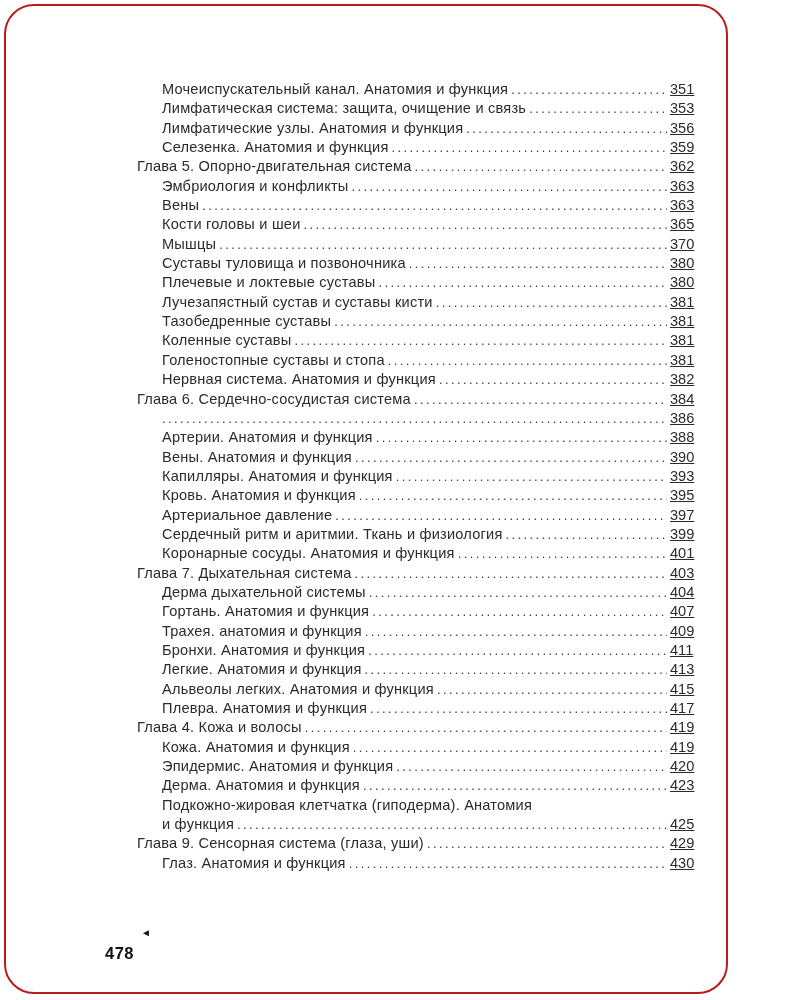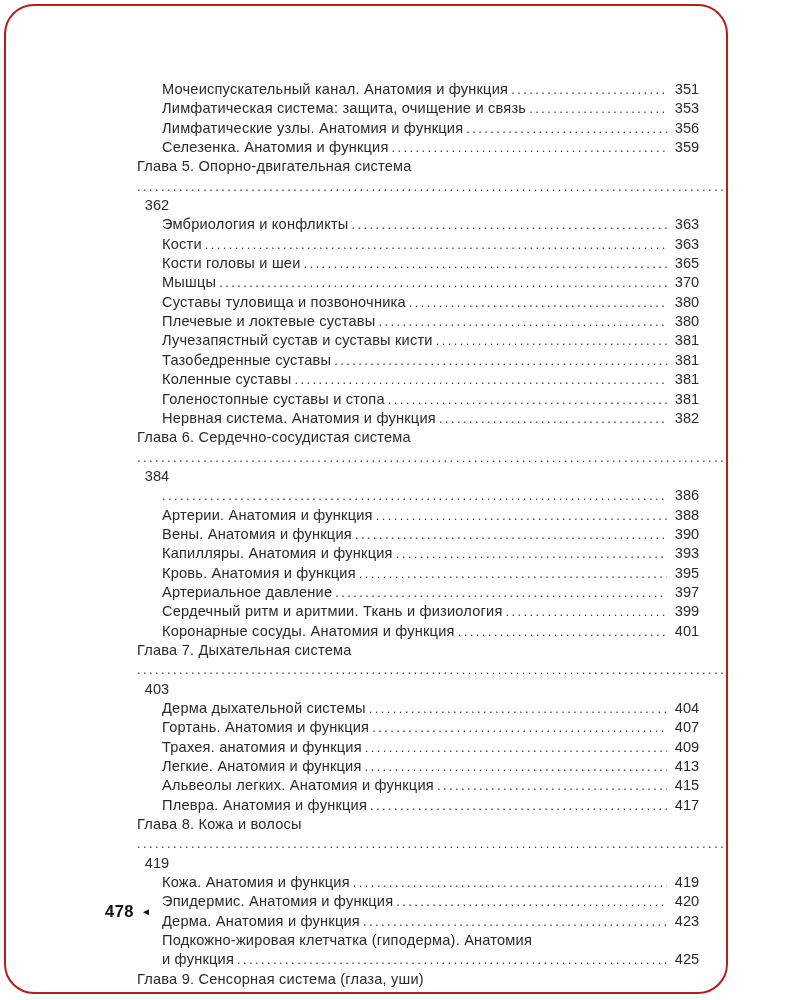--- a/index.html
+++ b/index.html
@@ -30,57 +30,59 @@
     color: #2b2b2b;
     font-size: 14.6px;
     line-height: 19.35px;
   }
   .row {
     display: flex;
     align-items: baseline;
     white-space: nowrap;
   }
   .row.level-1 { padding-left: 25px; }
-  .row.level-0 { padding-left: 0; flex-direction: column; }
+  .row.level-0 { padding-left: 0; }
   .title {
     flex: 0 0 auto;
     padding-right: 3px;
     letter-spacing: 0.2px;
   }
   .dots {
     flex: 1 1 auto;
     overflow: hidden;
     white-space: nowrap;
     color: #3a3a3a;
   }
   .dots::after {
     content: "....................................................................................................................................................................";
     letter-spacing: 2.4px;
     font-size: 13px;
   }
   .row.no-leader .dots { visibility: hidden; }
   .page-num {
     flex: 0 0 auto;
     min-width: 34px;
-    text-align: center;
+    text-align: left;
     padding-left: 3px;
+    text-decoration: underline;
   }
   .row.no-leader .page-num { min-width: 0; }
   .footer {
     position: absolute;
     left: 99px;
     top: 896px;
     display: flex;
     align-items: center;
     color: #111111;
   }
   .footer .page-number {
     font-weight: bold;
     font-size: 16.5px;
     letter-spacing: 0.5px;
+    margin-top: 42px;
   }
   .footer .arrow {
     font-size: 10px;
     margin-left: 7px;
     color: #111111;
   }
 </style>
 </head>
 <body>
 
@@ -116,21 +118,21 @@
     <span class="page-num">362</span>
   </div>
 
   <div class="row level-1">
     <span class="title">Эмбриология и конфликты</span>
     <span class="dots"></span>
     <span class="page-num">363</span>
   </div>
 
   <div class="row level-1">
-    <span class="title">Кости</span>
+    <span class="title">Вены</span>
     <span class="dots"></span>
     <span class="page-num">363</span>
   </div>
 
   <div class="row level-1">
     <span class="title">Кости головы и шеи</span>
     <span class="dots"></span>
     <span class="page-num">365</span>
   </div>
 
@@ -253,41 +255,46 @@
     <span class="dots"></span>
     <span class="page-num">407</span>
   </div>
 
   <div class="row level-1">
     <span class="title">Трахея. анатомия и функция</span>
     <span class="dots"></span>
     <span class="page-num">409</span>
   </div>
 
+  <div class="row level-1">
+    <span class="title">Бронхи. Анатомия и функция</span>
+    <span class="dots"></span>
+    <span class="page-num">411</span>
+  </div>
 
   <div class="row level-1">
     <span class="title">Легкие. Анатомия и функция</span>
     <span class="dots"></span>
     <span class="page-num">413</span>
   </div>
 
   <div class="row level-1">
     <span class="title">Альвеолы легких. Анатомия и функция</span>
     <span class="dots"></span>
     <span class="page-num">415</span>
   </div>
 
   <div class="row level-1">
     <span class="title">Плевра. Анатомия и функция</span>
     <span class="dots"></span>
     <span class="page-num">417</span>
   </div>
 
   <div class="row level-0">
-    <span class="title">Глава 8. Кожа и волосы</span>
+    <span class="title">Глава 4. Кожа и волосы</span>
     <span class="dots"></span>
     <span class="page-num">419</span>
   </div>
 
   <div class="row level-1">
     <span class="title">Кожа. Анатомия и функция</span>
     <span class="dots"></span>
     <span class="page-num">419</span>
   </div>
 

